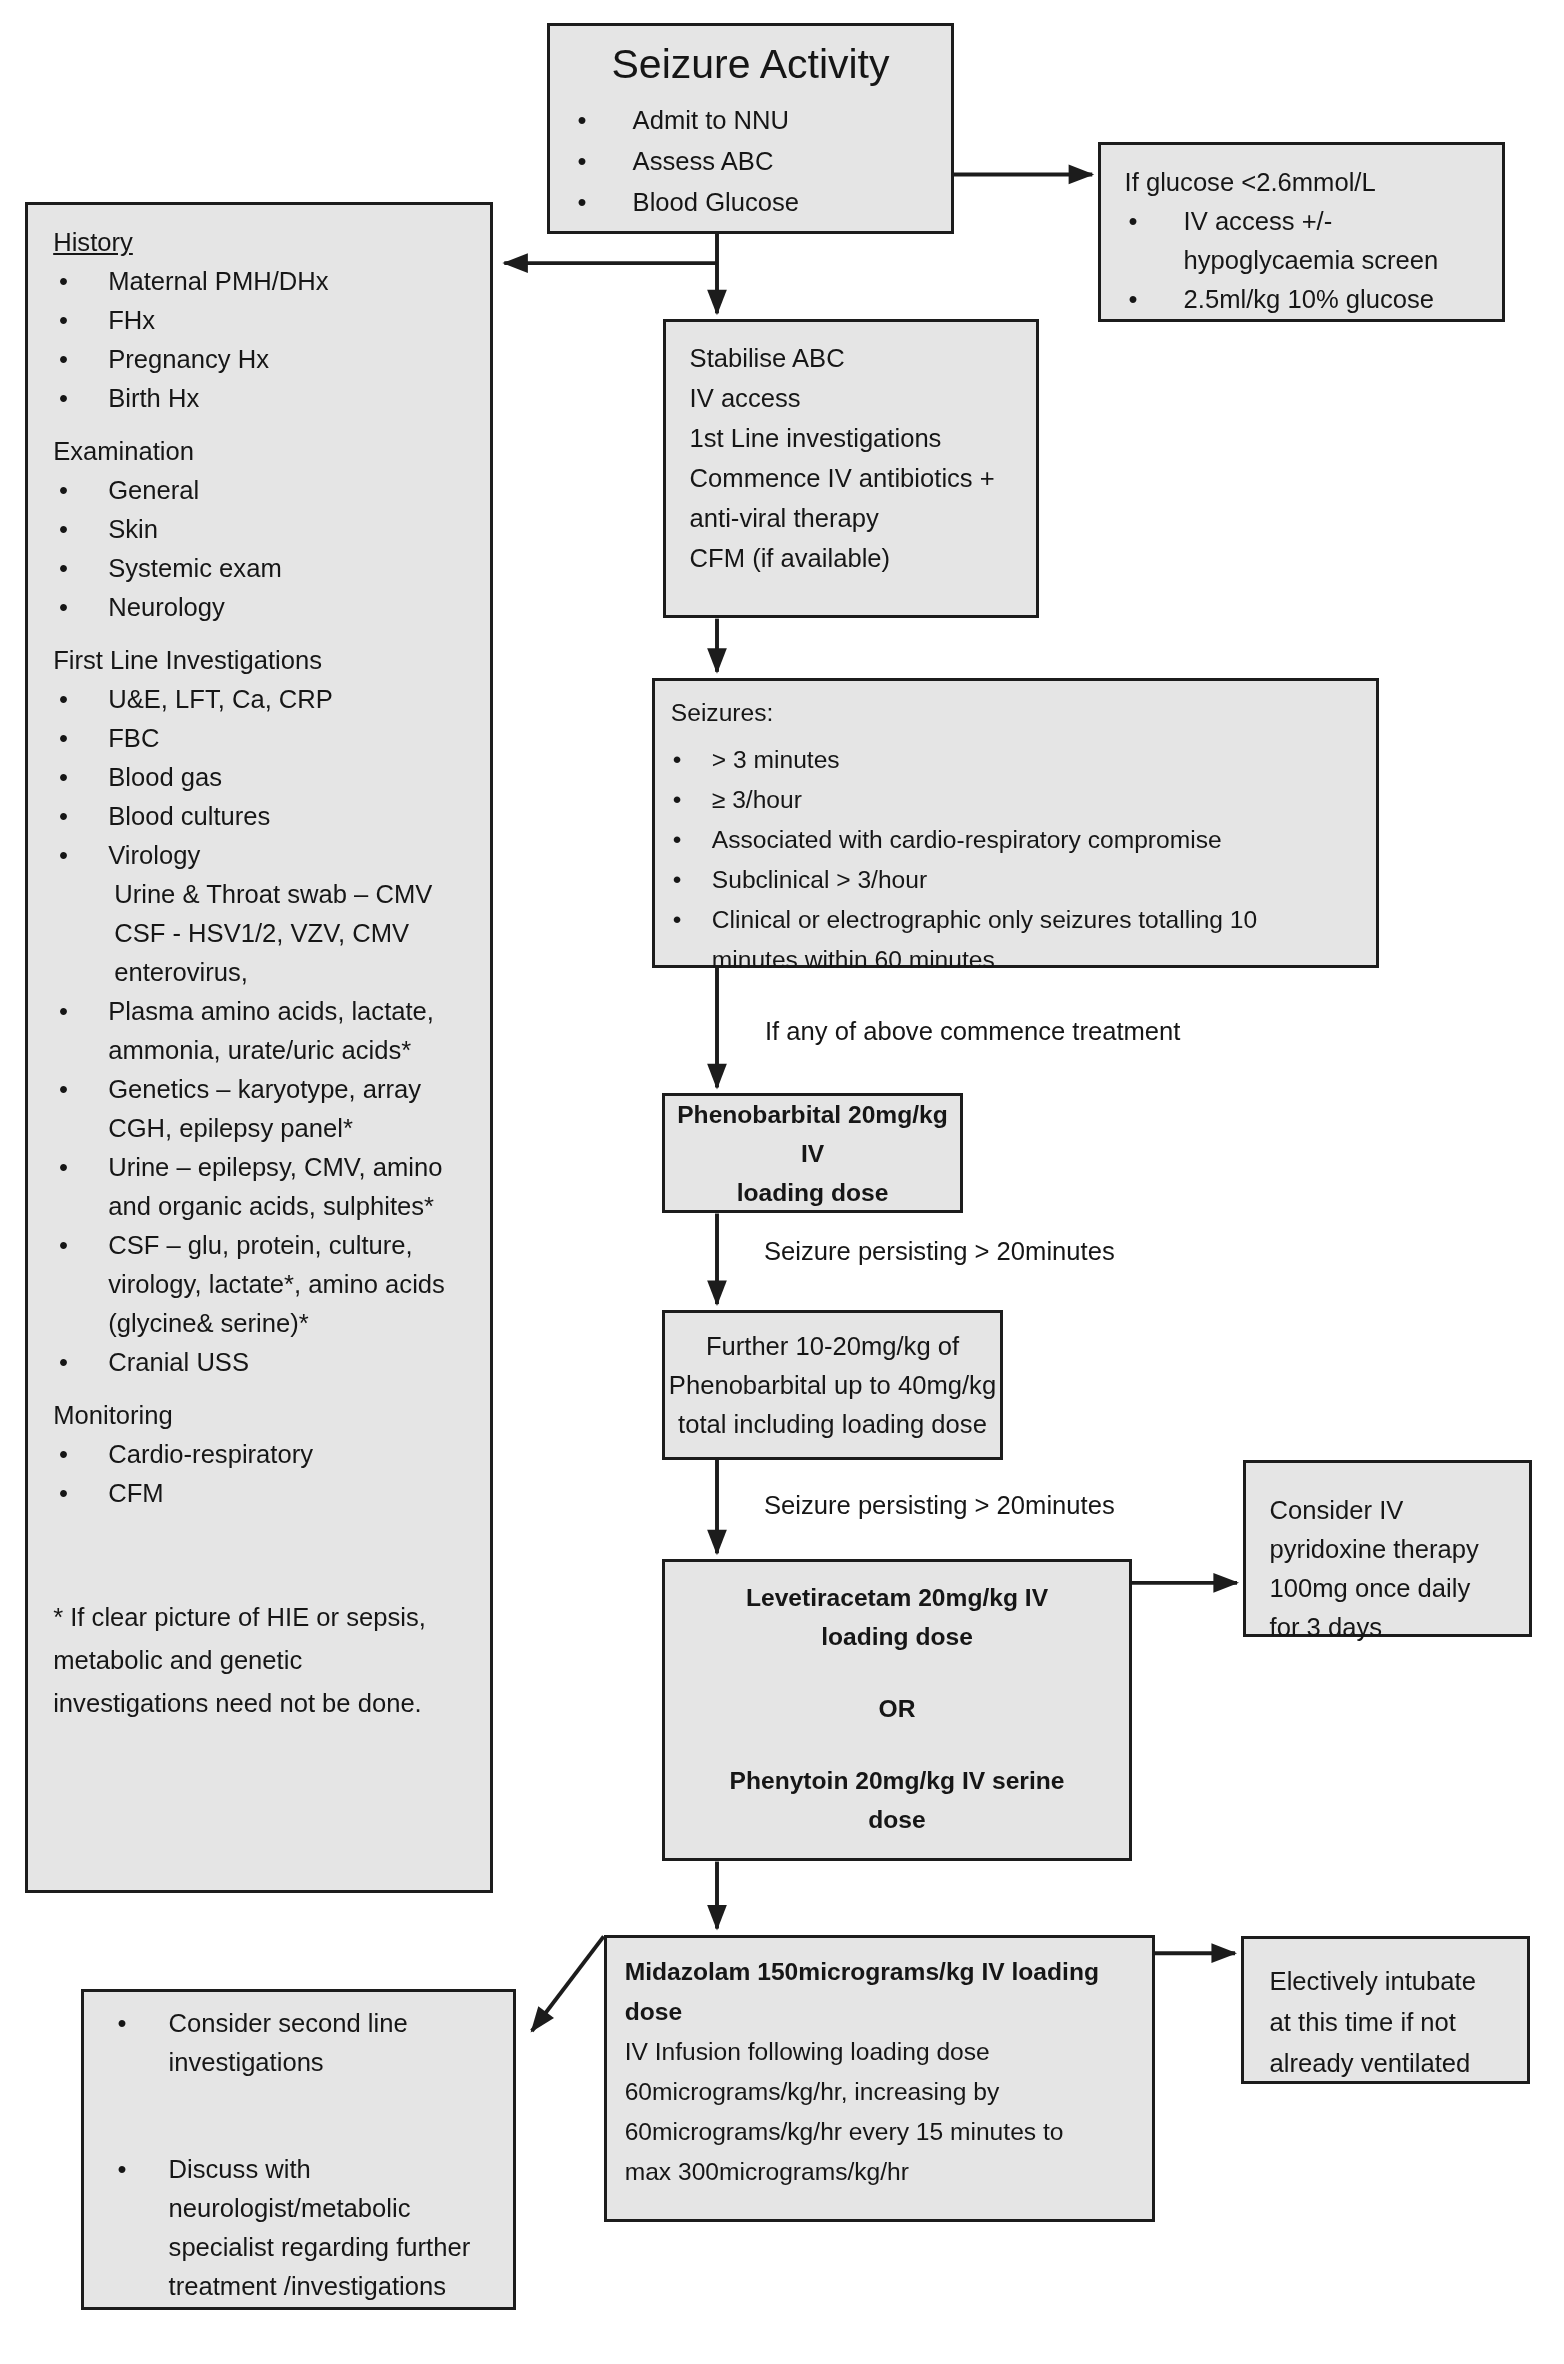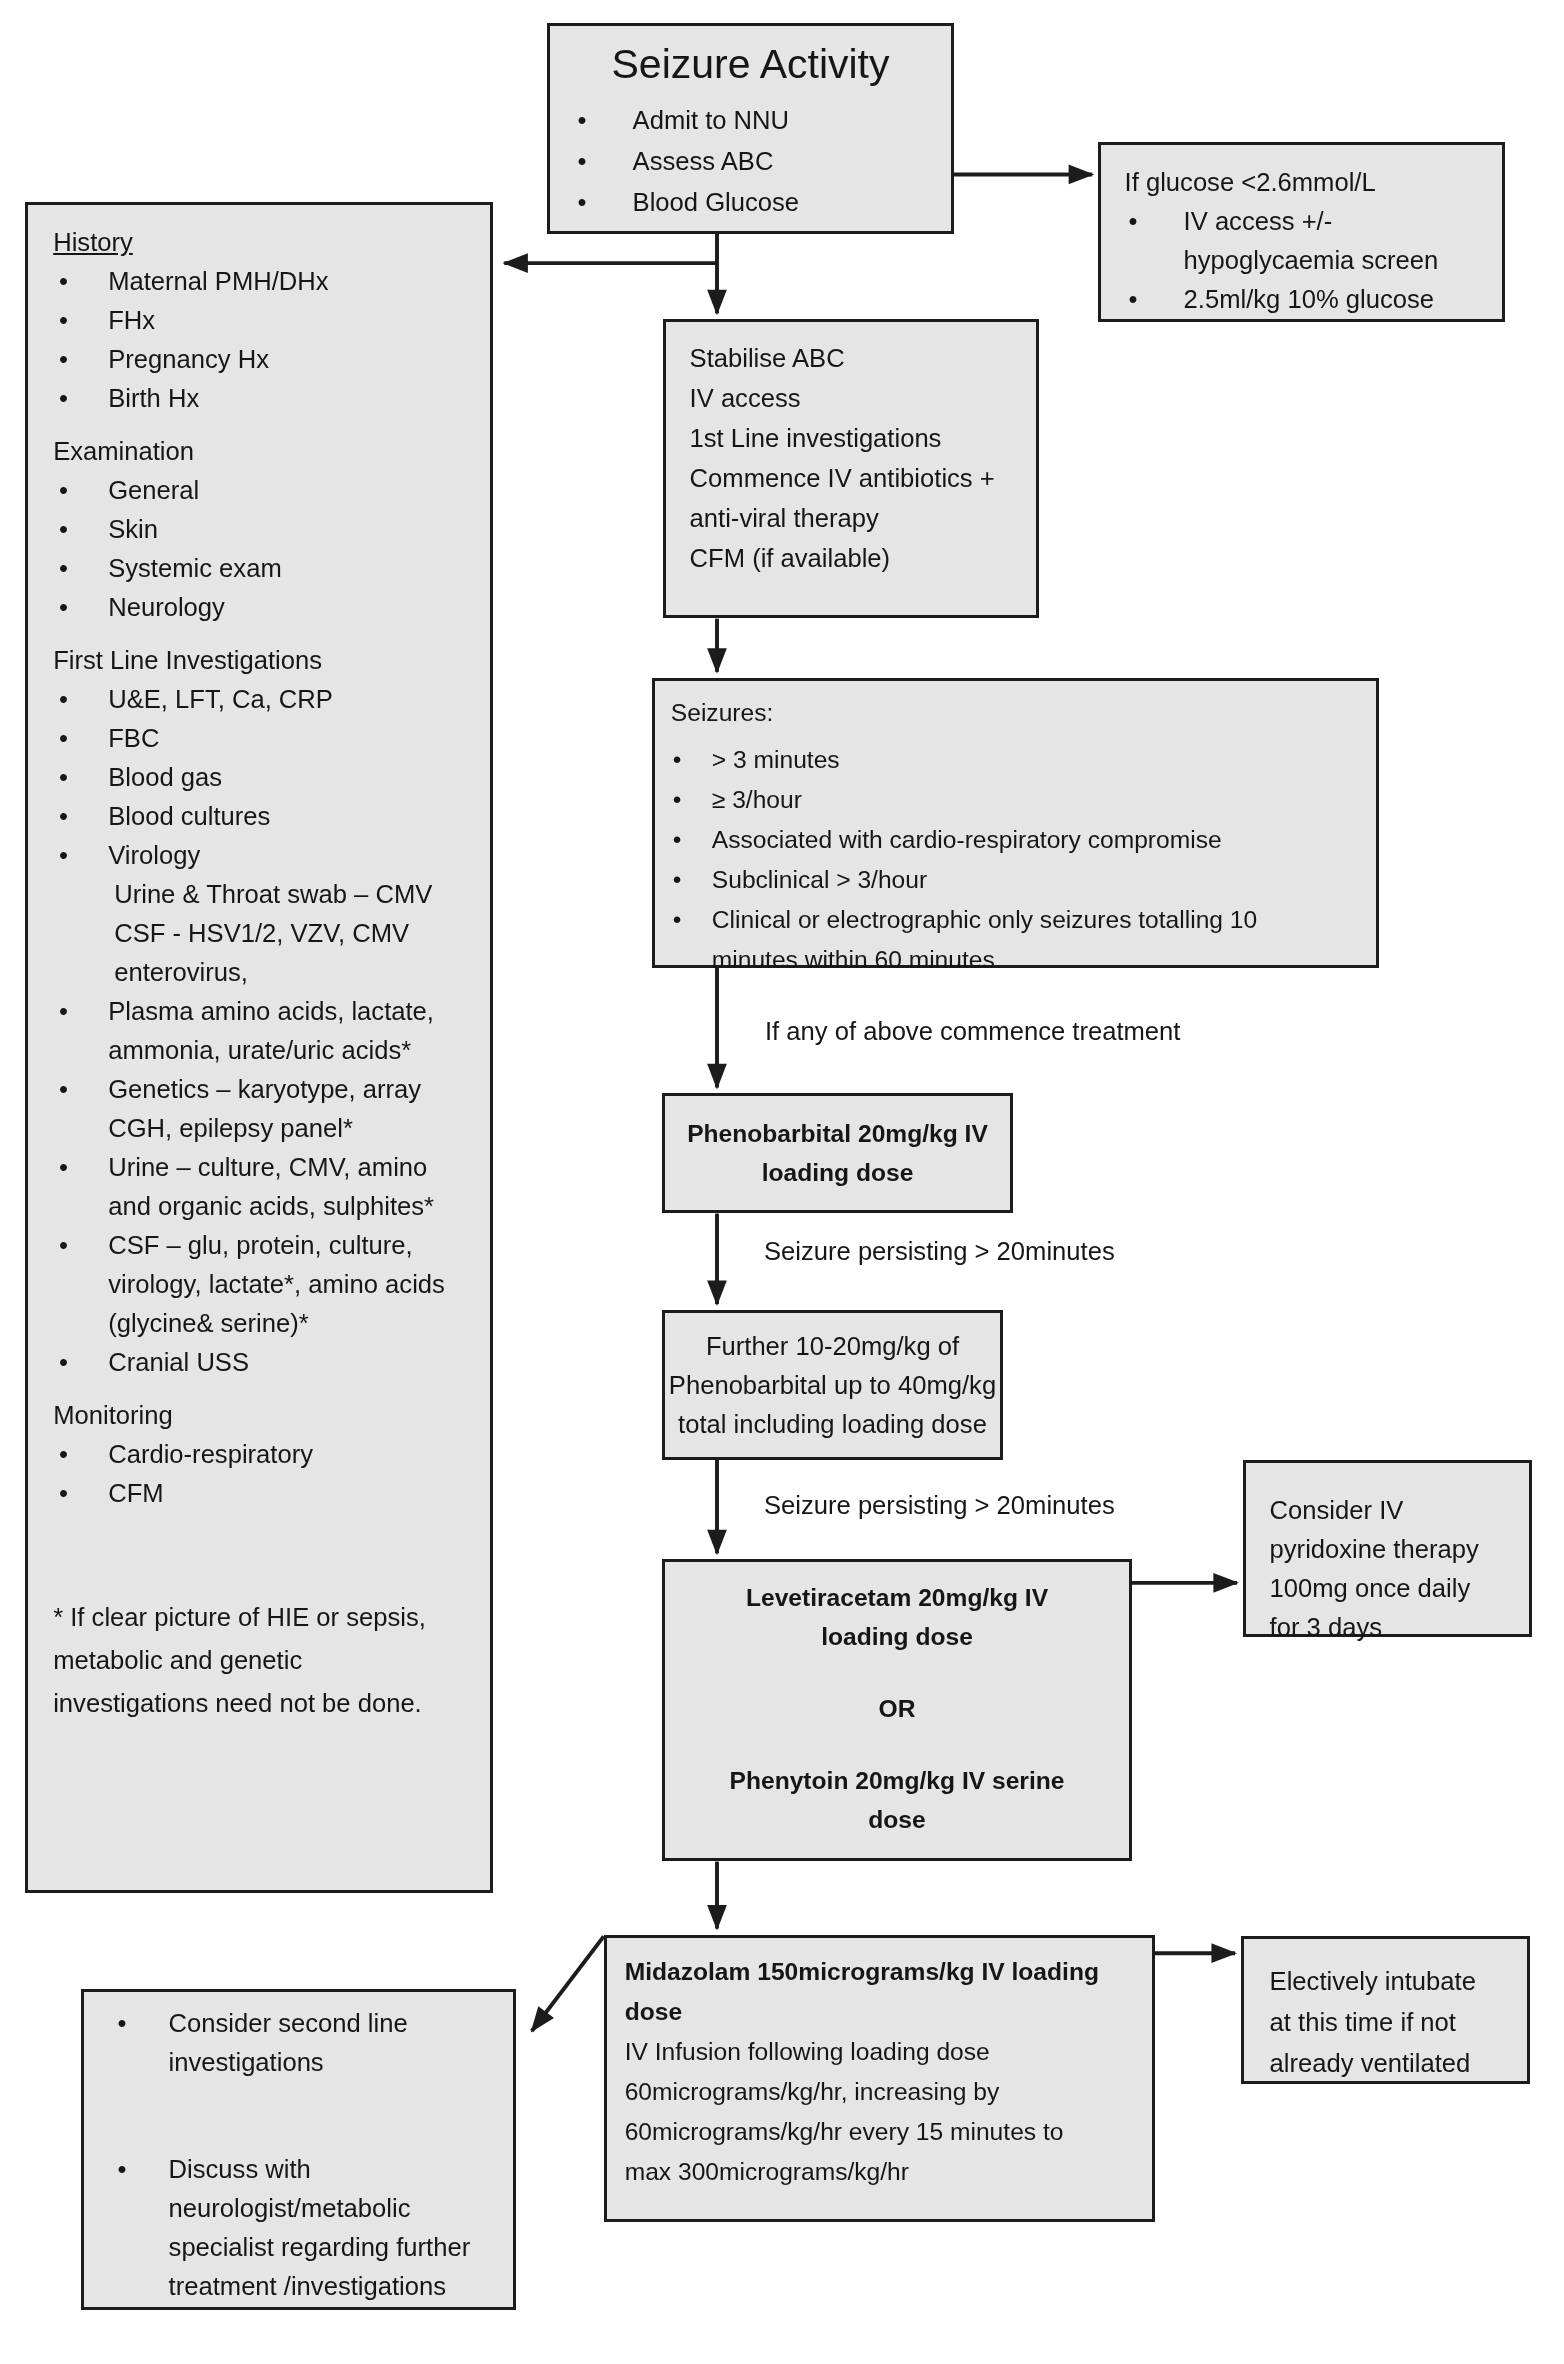--- a/index.html
+++ b/index.html
@@ -43,21 +43,21 @@
   
   #stabilise-box{left:663px;top:319px;width:376px;height:299px;padding:15.8px 17.7px 0 23.6px;line-height:40px;}
 
   
   #seizures-box{left:652px;top:678px;width:727px;height:290px;padding:11.8px 13.8px 0 15.8px;font-size:24.6px;}
   #seizures-box .stitle{line-height:39px;margin-bottom:7.9px;}
   #seizures-box ul.blist li{line-height:40px;padding-left:41px;font-size:24.6px;}
   #seizures-box ul.blist li::before{left:2px;}
 
   
-  #phenobarbital-box{left:662px;top:1093px;width:351px;height:120px;
+  #phenobarbital-box{left:662px;top:1093px;width:301px;height:120px;
     display:flex;align-items:center;justify-content:center;text-align:center;
     font-weight:bold;font-size:24.6px;line-height:39px;}
   #further-box{left:662px;top:1310px;width:341px;height:150px;
     display:flex;align-items:center;justify-content:center;text-align:center;line-height:39px;}
   #levetiracetam-box{left:662px;top:1559px;width:470px;height:302px;
     display:flex;flex-direction:column;align-items:center;text-align:center;
     font-weight:bold;font-size:24.6px;line-height:39px;padding-top:15.8px;}
   #levetiracetam-box .or-sep{margin:33px 0;}
   #pyridoxine-box{left:1243px;top:1460px;width:289px;height:177px;padding:27.6px 17.7px 0 23.6px;line-height:39px;}
   #midazolam-box{left:604px;top:1935px;width:551px;height:287px;padding:13.8px 13.8px 0 17.7px;font-size:24.6px;line-height:40px;}
@@ -141,21 +141,21 @@
     <li>Blood gas</li>
     <li>Blood cultures</li>
     <li>Virology</li>
     <li class="nosub">Urine &amp; Throat swab – CMV
 CSF -  HSV1/2, VZV, CMV
 enterovirus,</li>
     <li>Plasma amino acids, lactate,
 ammonia, urate/uric acids*</li>
     <li>Genetics – karyotype, array
 CGH, epilepsy panel*</li>
-    <li>Urine – culture, CMV, amino
+    <li>Urine – epilepsy, CMV, amino
 and organic acids, sulphites*</li>
     <li>CSF – glu, protein, culture,
 virology, lactate*, amino acids
 (glycine&amp; serine)*</li>
     <li>Cranial USS</li>
   </ul>
 
   <div class="sec-title">Monitoring</div>
   <ul class="blist">
     <li>Cardio-respiratory</li>

